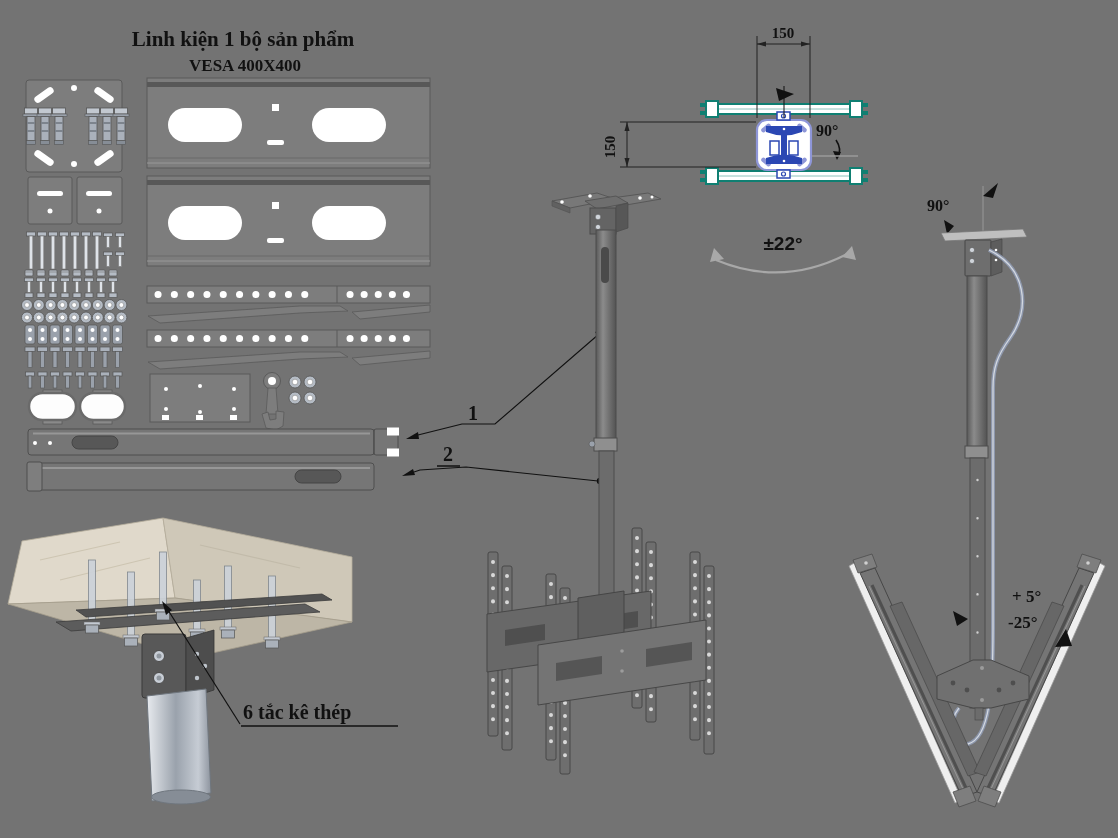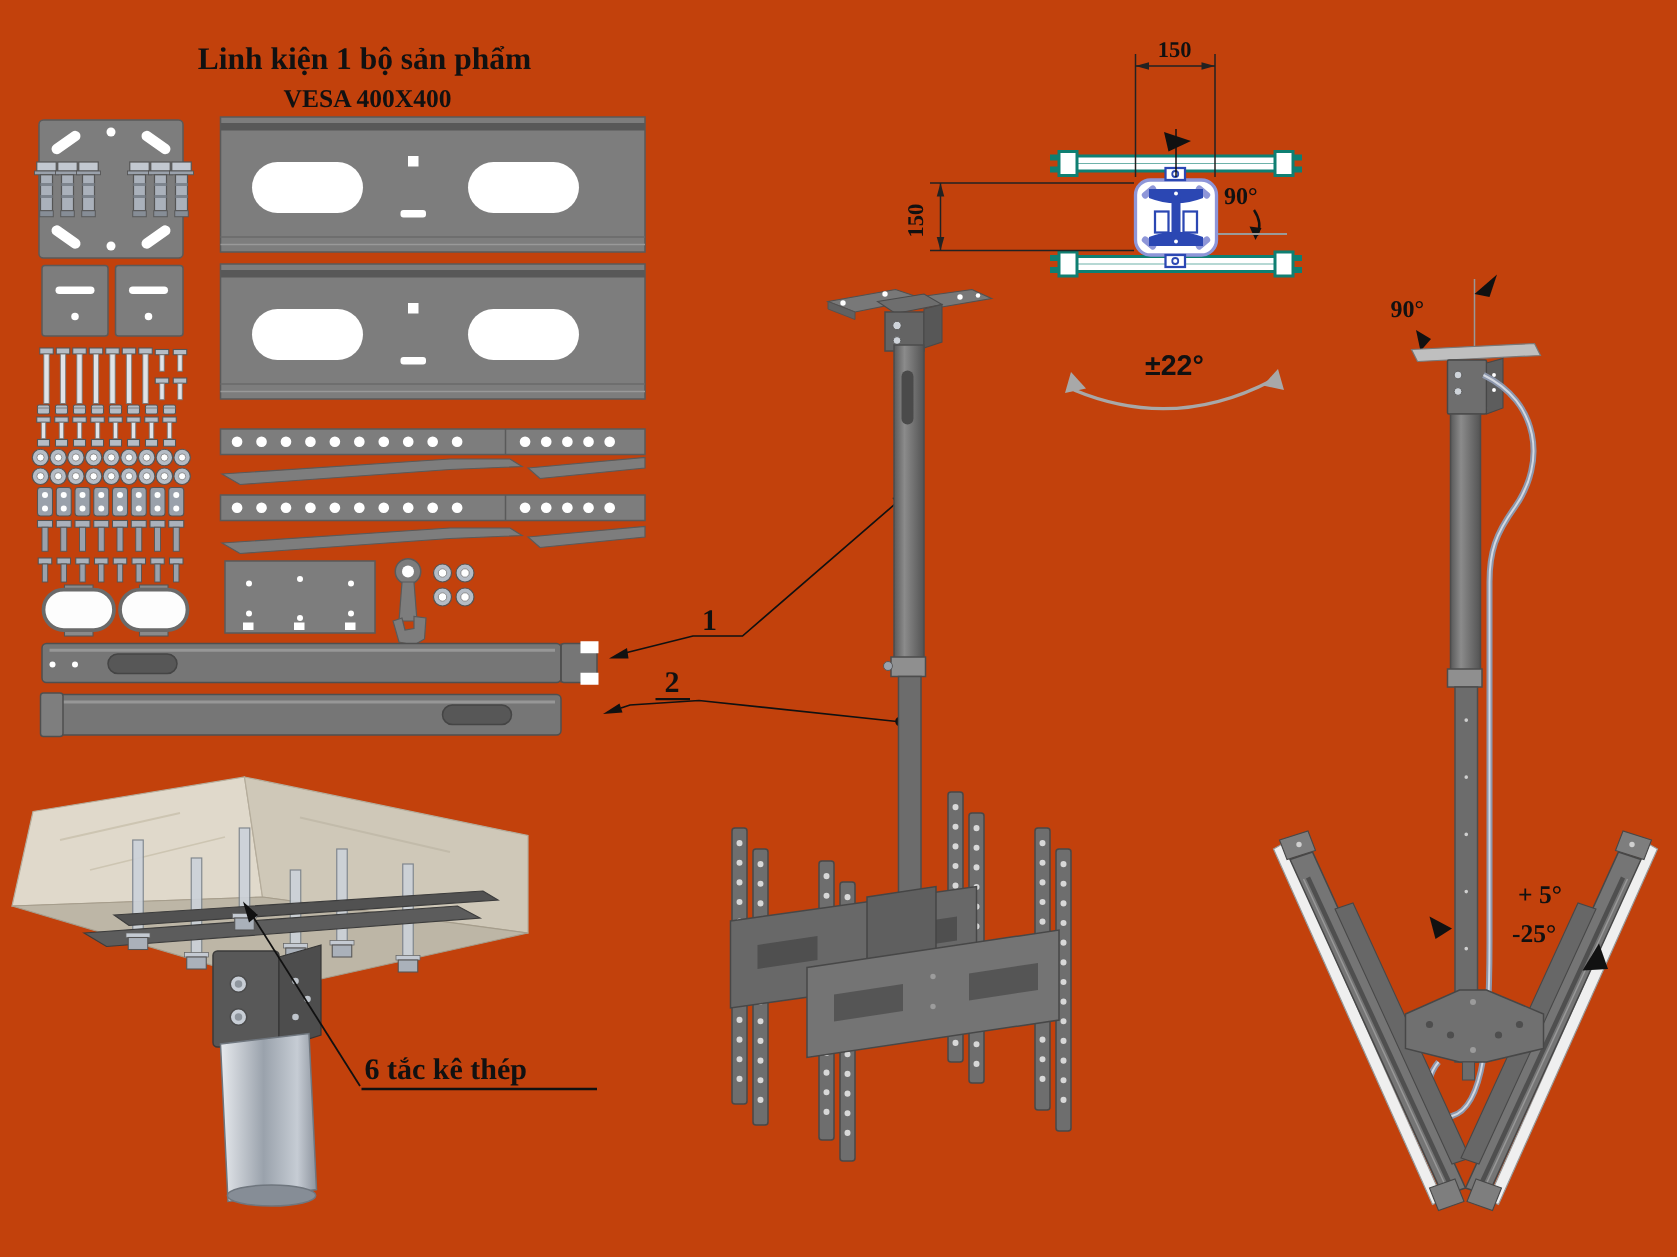--- a/index.html
+++ b/index.html
@@ -1,16 +1,16 @@
 <!DOCTYPE html>
 <html style="--part-gray: #7d7d7d; --part-edge: #5a5a5a; --metal-light: #b5bcc5; --teal: #0f7f72; --blue: #2b47b3; --periwinkle: #8e96d8; --concrete: #d9d2c3; --cable: #8d97ac; --ink: #111111;"><head>
 <meta charset="utf-8">
 <style>
   html,body{margin:0;padding:0;background:#ffffff;}
-  .stage{position:relative;width:1118px;height:838px;background:#c2410c;overflow:hidden;}
+  .stage{position:relative;width:1118px;height:838px;background:#737373;overflow:hidden;}
   svg{position:absolute;left:0;top:0;}
   text{fill:#111;}
   .t-serif{font-family:"Liberation Serif","DejaVu Serif",serif;font-weight:bold;}
   .t-sans{font-family:"Liberation Sans","DejaVu Sans",sans-serif;font-weight:bold;}
   .title1{font-size:21px;}
   .title2{font-size:17px;}
   .dim{font-size:15px;}
   .angle{font-size:16px;}
   .swivel{font-size:19px;}
   .callout{font-size:20px;}

